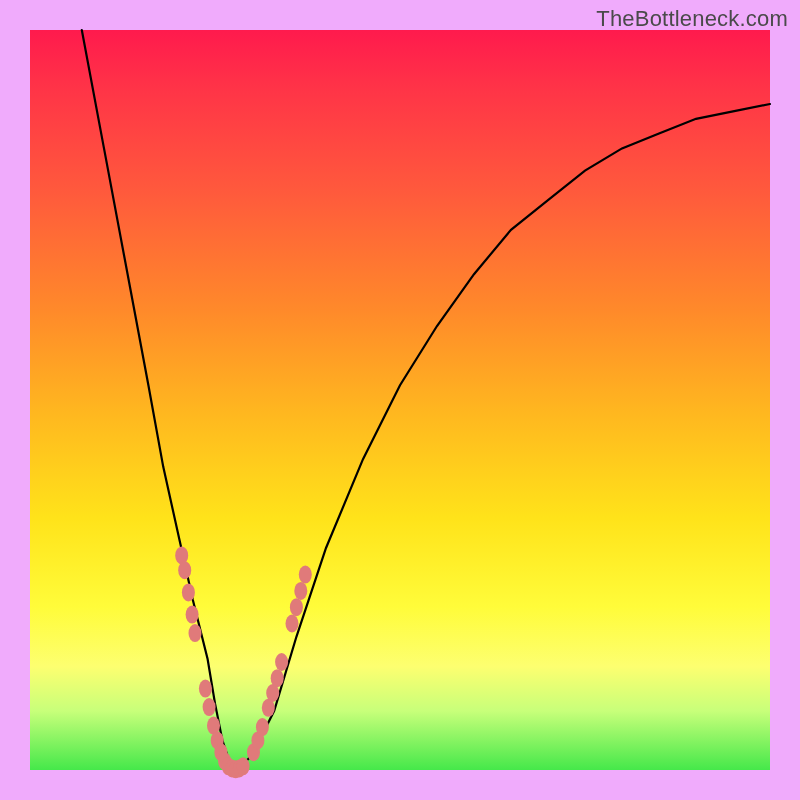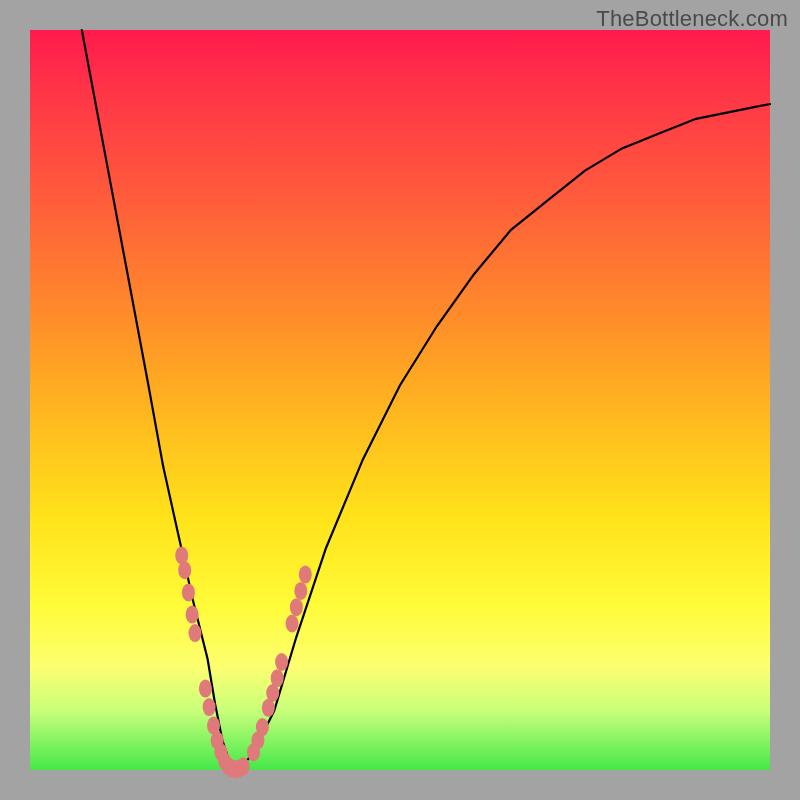--- a/index.html
+++ b/index.html
@@ -8,21 +8,21 @@
     width: 800px;
     height: 800px;
     overflow: hidden;
     background: #000;
     font-family: Arial, Helvetica, sans-serif;
   }
   .frame {
     position: relative;
     width: 800px;
     height: 800px;
-    background: #a3a3a3;
+    background: #f0abfc;
     text-align: right;
   }
   .plot-area {
     position: absolute;
     left: 30px;
     top: 30px;
     width: 740px;
     height: 740px;
     
     background: linear-gradient(

